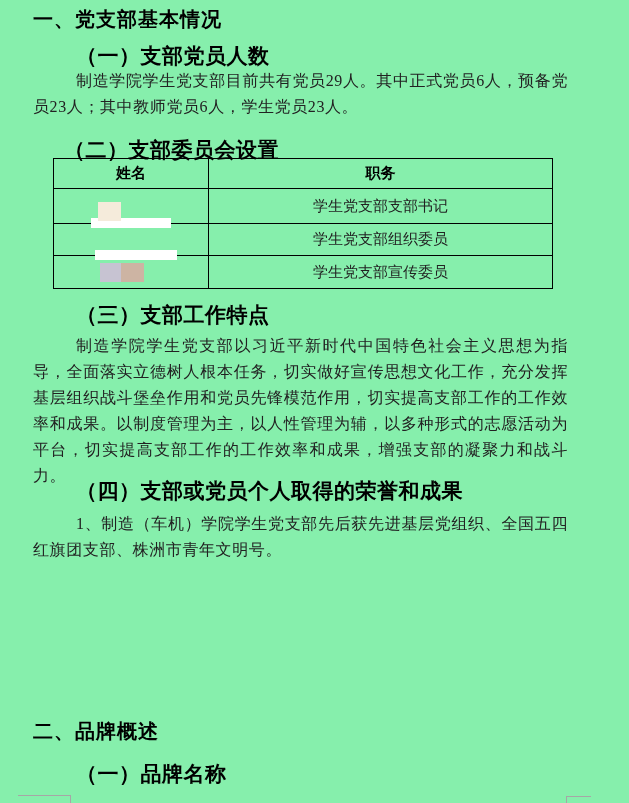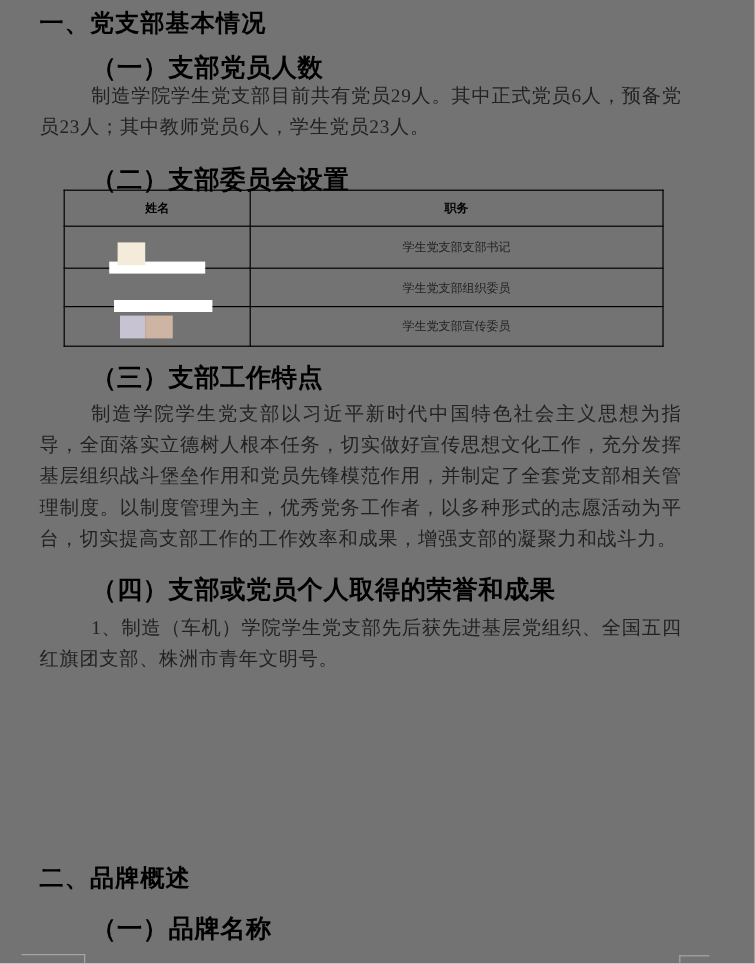--- a/index.html
+++ b/index.html
@@ -1,20 +1,20 @@
 <!DOCTYPE html>
 <html><head>
 <meta charset="utf-8">
 <style>
   html, body { margin: 0; padding: 0; background: #ffffff; }
   .page {
     position: relative;
     width: 629px;
     height: 803px;
-    background: #737373;
+    background: #86efac;
     font-family: "Liberation Serif", serif;
     color: #1e1e1e;
     overflow: hidden;
   }
   .abs { position: absolute; }
   .h1 {
     font-family: "Liberation Sans", sans-serif;
     font-weight: bold;
     font-size: 20px;
     color: #000000;
@@ -42,21 +42,21 @@
     width: 500px;
     height: 130px;
     border-collapse: collapse;
     table-layout: fixed;
   }
   .cmt-table td, .cmt-table th {
     border: 1.6px solid #000000;
     padding: 0;
     text-align: center;
     vertical-align: middle;
-    font-size: 10px;
+    font-size: 15px;
     color: #222222;
     font-weight: normal;
   }
   .cmt-table th { font-weight: bold; color: #000000; }
   .col-name { width: 154px; }
   .row-header { height: 30px; }
   .row-1 { height: 35px; }
   .row-2 { height: 32px; margin-top: 32px; }
   .row-3 { height: 33px; }
   .redact { position: absolute; }
@@ -69,21 +69,21 @@
 <body>
 
 <div class="page">
 
   <div class="abs h1" style="left:33px; top:6px;">一、党支部基本情况</div>
 
   <div class="abs sub" style="left:76px; top:42px;">（一）支部党员人数</div>
 
   <div class="abs para" style="left:33px; top:68px;">制造学院学生党支部目前共有党员29人。其中正式党员6人，预备党员23人；其中教师党员6人，学生党员23人。</div>
 
-  <div class="abs sub" style="left:76px; top:136px;">（二）支部委员会设置</div>
+  <div class="abs sub" style="left:64px; top:136px;">（二）支部委员会设置</div>
 
   <div class="abs" style="left:53px; top:158px; width:500px; height:130px;">
     <table class="cmt-table outer">
       <tbody>
           <tr class="row-header">
         <th class="col-name">姓名</th>
         <th>职务</th>
       </tr>
       <tr class="row-1">
         <td></td>
@@ -103,21 +103,21 @@
     <div class="smudge" style="left:38px; top:60px; width:80px; height:10px;"></div>
     <div class="smudge" style="left:42px; top:92px; width:82px; height:10px;"></div>
 
     <div class="redact" style="left:45px; top:44px; width:23px; height:19px; background:#f5ebdb;"></div>
     <div class="redact" style="left:47px; top:105px; width:21px; height:19px; background:#c7c3d2;"></div>
     <div class="redact" style="left:68px; top:105px; width:23px; height:19px; background:#cdb4a3;"></div>
   </div>
 
   <div class="abs sub" style="left:76px; top:301px;">（三）支部工作特点</div>
 
-  <div class="abs para" style="left:33px; top:333px;">制造学院学生党支部以习近平新时代中国特色社会主义思想为指导，全面落实立德树人根本任务，切实做好宣传思想文化工作，充分发挥基层组织战斗堡垒作用和党员先锋模范作用，并制定了全套党支部相关管理制度。以制度管理为主，优秀党务工作者，以多种形式的志愿活动为平台，切实提高支部工作的工作效率和成果，增强支部的凝聚力和战斗力。</div>
+  <div class="abs para" style="left:33px; top:333px;">制造学院学生党支部以习近平新时代中国特色社会主义思想为指导，全面落实立德树人根本任务，切实做好宣传思想文化工作，充分发挥基层组织战斗堡垒作用和党员先锋模范作用，切实提高支部工作的工作效率和成果。以制度管理为主，以人性管理为辅，以多种形式的志愿活动为平台，切实提高支部工作的工作效率和成果，增强支部的凝聚力和战斗力。</div>
 
   <div class="abs sub" style="left:76px; top:477px;">（四）支部或党员个人取得的荣誉和成果</div>
 
   <div class="abs para" style="left:33px; top:511px;">1、制造（车机）学院学生党支部先后获先进基层党组织、全国五四红旗团支部、株洲市青年文明号。</div>
 
 
 
   <div class="abs h1" style="left:33px; top:718px;">二、品牌概述</div>
 
   <div class="abs sub" style="left:76px; top:760px;">（一）品牌名称</div>

